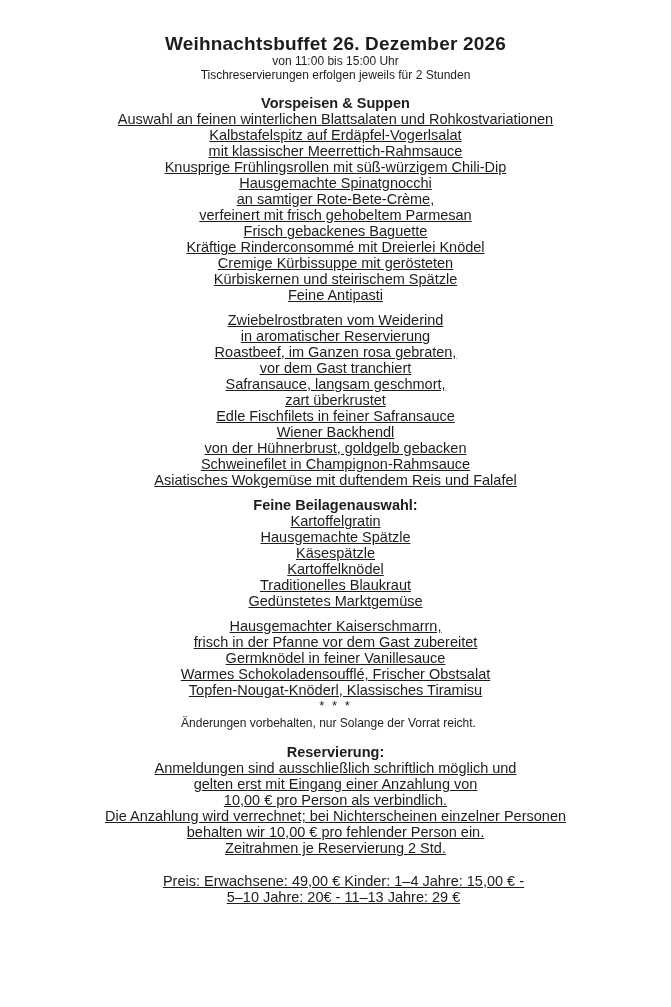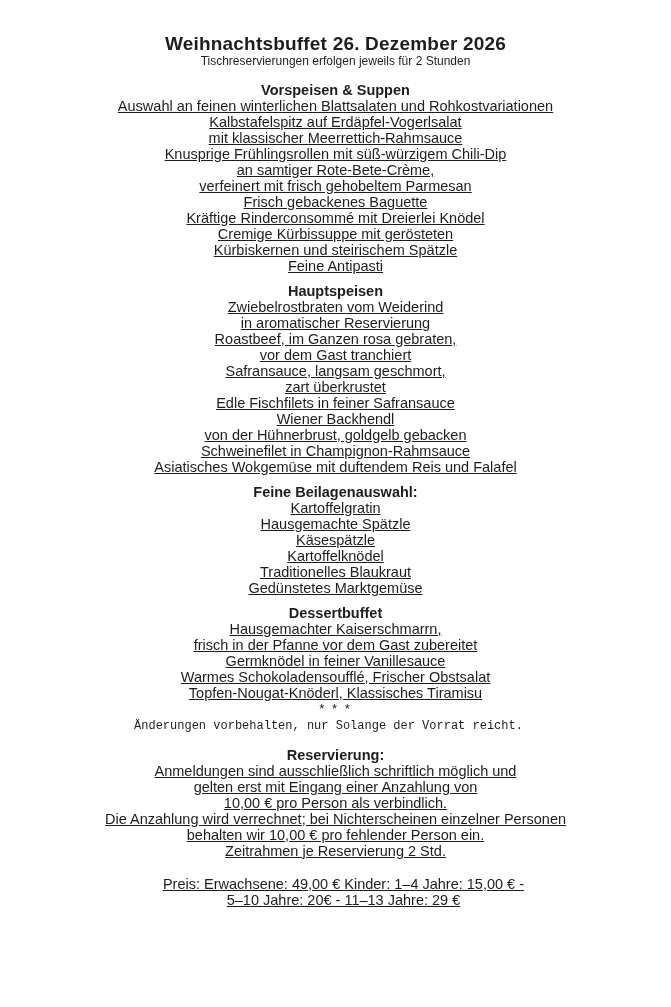--- a/index.html
+++ b/index.html
@@ -48,50 +48,50 @@
   .divider {
     font-size: 13px;
     line-height: 15px;
     margin: 0;
     letter-spacing: 2px;
   }
   .notice {
     font-size: 12px;
     line-height: 14px;
     margin: 3px 14px 0 0;
-    font-family: Liberation Mono, monospace;
   }
   .reservation-block { margin-top: 14px; }
   .pricing-block { margin-top: 17px; padding-left: 16px; }
 </style>
 </head>
 <body>
 
 <div class="page">
 
   <h1 class="title">Weihnachtsbuffet 26. Dezember 2026</h1>
+  <p class="subtitle-line">von 11:00 bis 15:00 Uhr</p>
   <p class="subtitle-line">Tischreservierungen erfolgen jeweils für 2 Stunden</p>
 
   <div class="section section-first">
     <h2 class="heading">Vorspeisen &amp; Suppen</h2>
     <p class="line">Auswahl an feinen winterlichen Blattsalaten und Rohkostvariationen</p>
     <p class="line">Kalbstafelspitz auf Erdäpfel-Vogerlsalat</p>
     <p class="line">mit klassischer Meerrettich-Rahmsauce</p>
     <p class="line">Knusprige Frühlingsrollen mit süß-würzigem Chili-Dip</p>
+    <p class="line">Hausgemachte Spinatgnocchi</p>
     <p class="line">an samtiger Rote-Bete-Crème,</p>
     <p class="line">verfeinert mit frisch gehobeltem Parmesan</p>
     <p class="line">Frisch gebackenes Baguette</p>
     <p class="line">Kräftige Rinderconsommé mit Dreierlei Knödel</p>
     <p class="line">Cremige Kürbissuppe mit gerösteten</p>
     <p class="line">Kürbiskernen und steirischem Spätzle</p>
     <p class="line">Feine Antipasti</p>
   </div>
 
   <div class="section">
-    <h2 class="heading">Hauptspeisen</h2>
     <p class="line">Zwiebelrostbraten vom Weiderind</p>
     <p class="line">in aromatischer Reservierung</p>
     <p class="line">Roastbeef, im Ganzen rosa gebraten,</p>
     <p class="line">vor dem Gast tranchiert</p>
     <p class="line">Safransauce, langsam geschmort,</p>
     <p class="line">zart überkrustet</p>
     <p class="line">Edle Fischfilets in feiner Safransauce</p>
     <p class="line">Wiener Backhendl</p>
     <p class="line">von der Hühnerbrust, goldgelb gebacken</p>
     <p class="line">Schweinefilet in Champignon-Rahmsauce</p>
@@ -102,21 +102,20 @@
     <h2 class="heading">Feine Beilagenauswahl:</h2>
     <p class="line">Kartoffelgratin</p>
     <p class="line">Hausgemachte Spätzle</p>
     <p class="line">Käsespätzle</p>
     <p class="line">Kartoffelknödel</p>
     <p class="line">Traditionelles Blaukraut</p>
     <p class="line">Gedünstetes Marktgemüse</p>
   </div>
 
   <div class="section">
-    <h2 class="heading">Dessertbuffet</h2>
     <p class="line">Hausgemachter Kaiserschmarrn,</p>
     <p class="line">frisch in der Pfanne vor dem Gast zubereitet</p>
     <p class="line">Germknödel in feiner Vanillesauce</p>
     <p class="line">Warmes Schokoladensoufflé, Frischer Obstsalat</p>
     <p class="line">Topfen-Nougat-Knöderl, Klassisches Tiramisu</p>
     <p class="divider">* * *</p>
     <p class="notice">Änderungen vorbehalten, nur Solange der Vorrat reicht.</p>
   </div>
 
   <div class="reservation-block">

